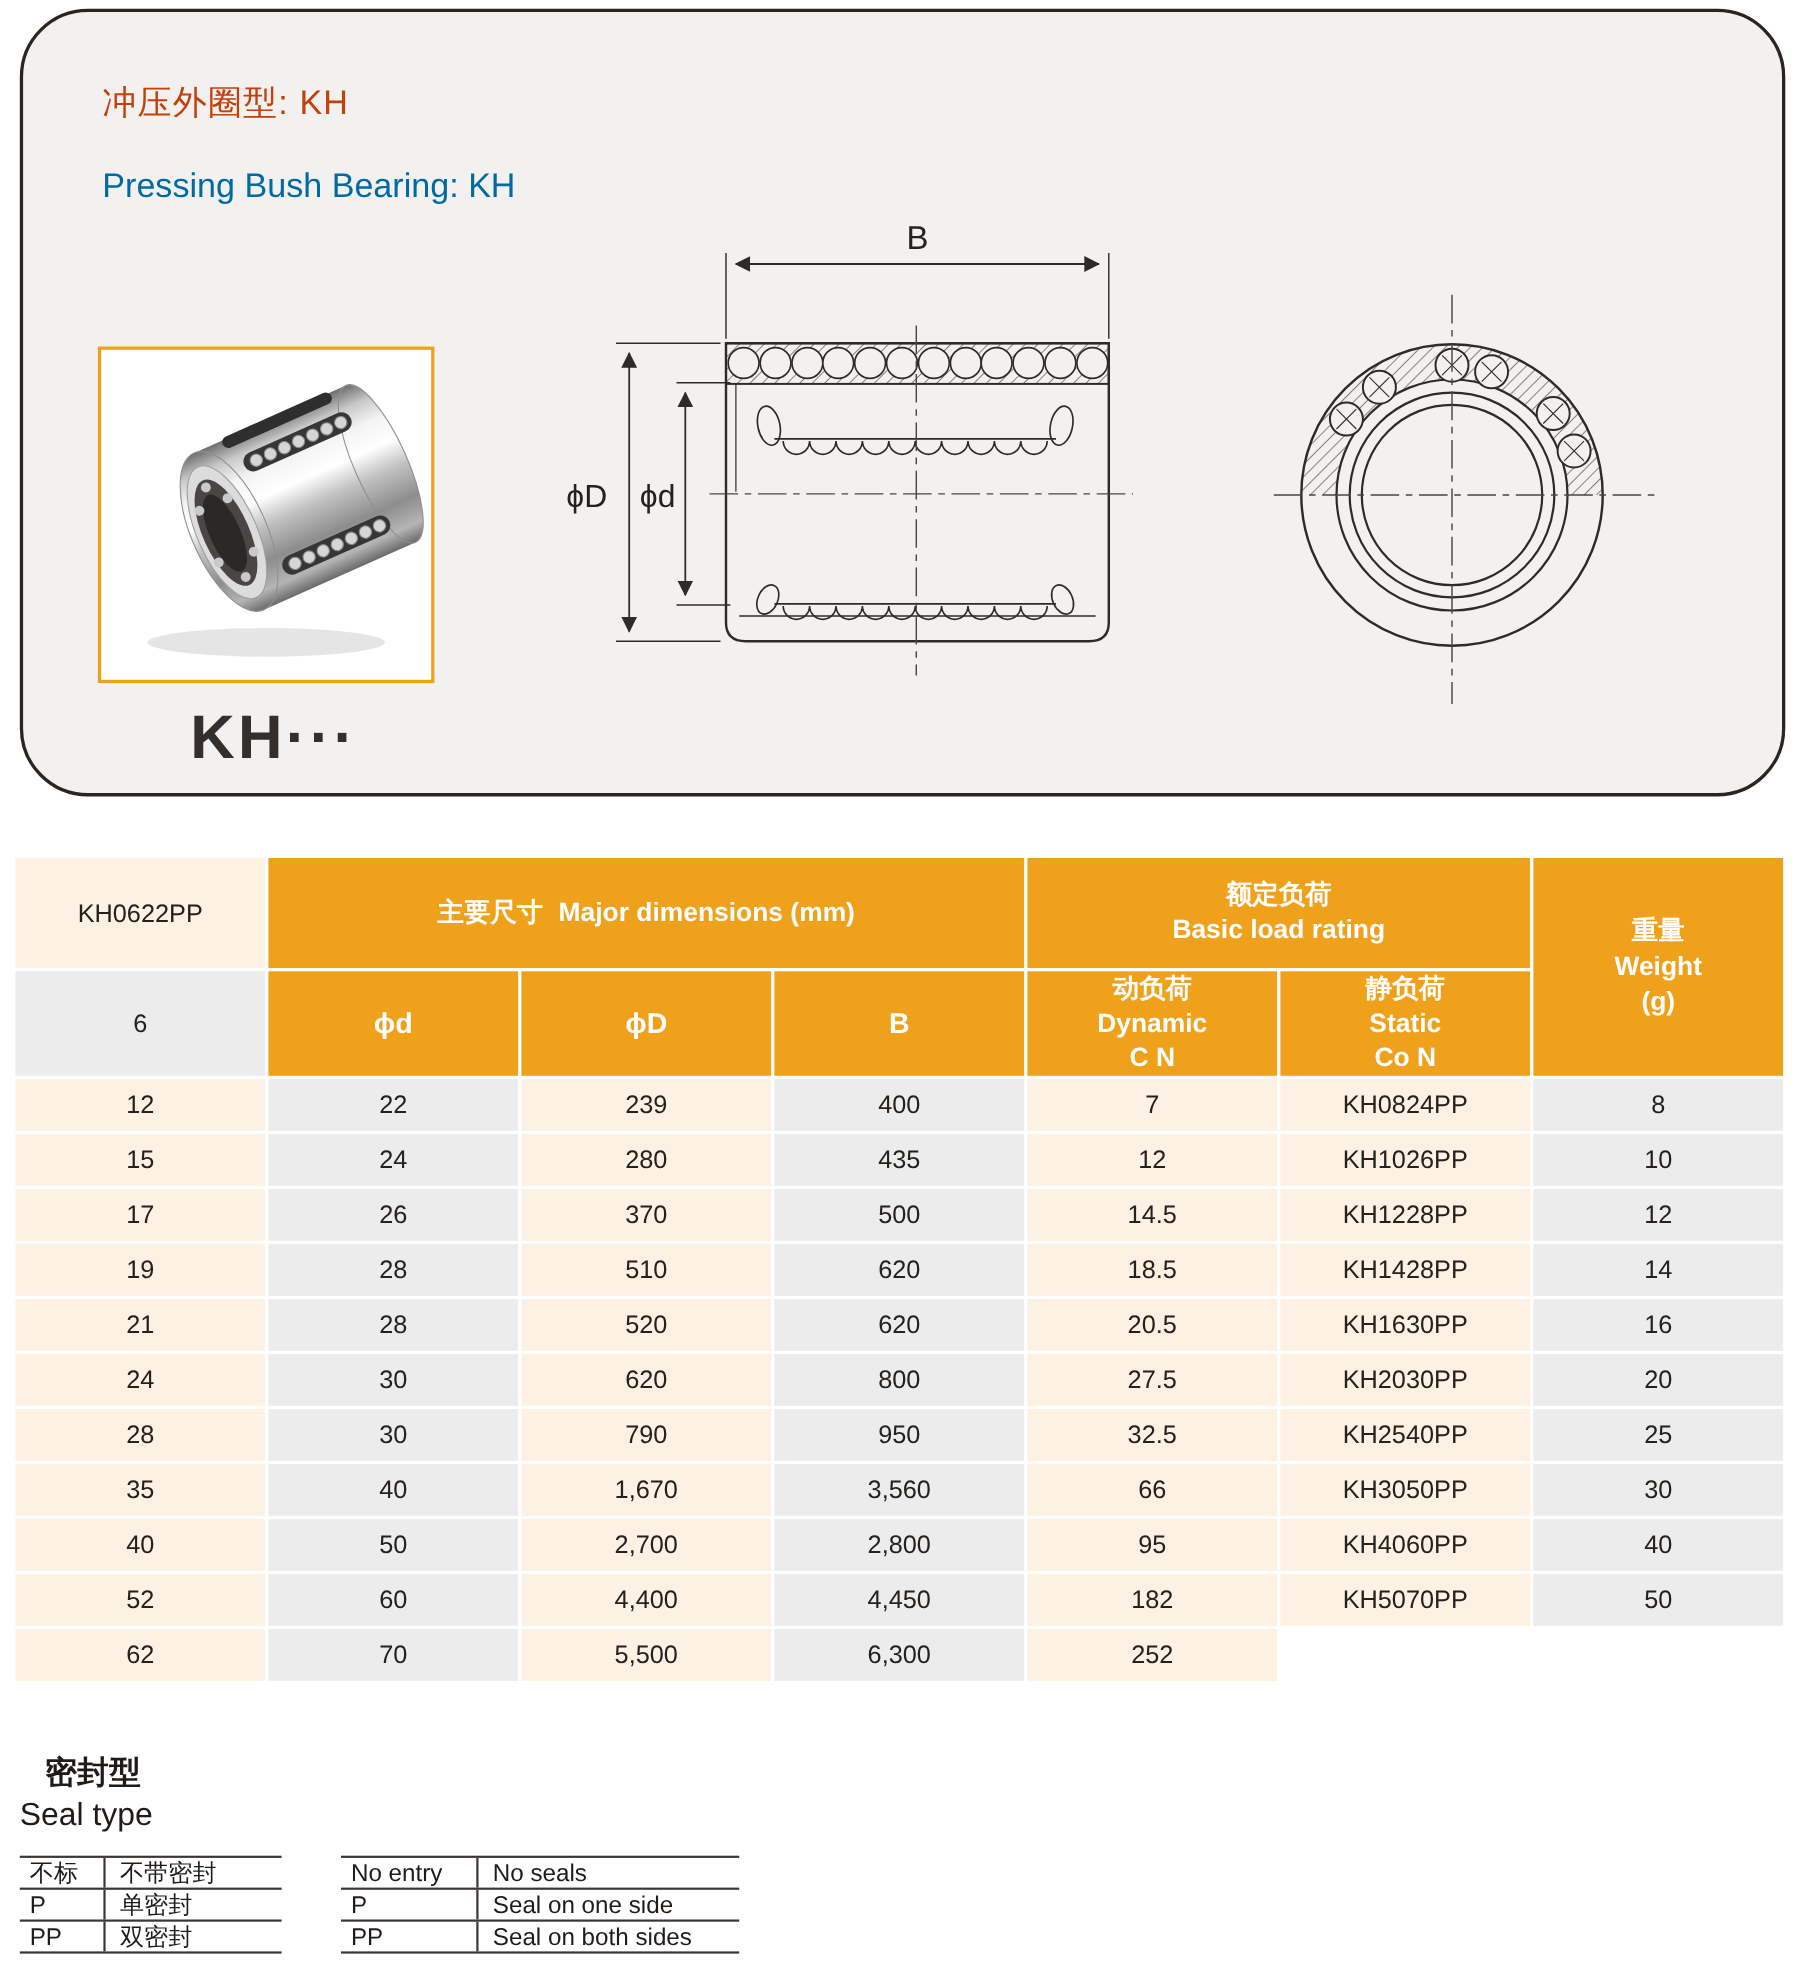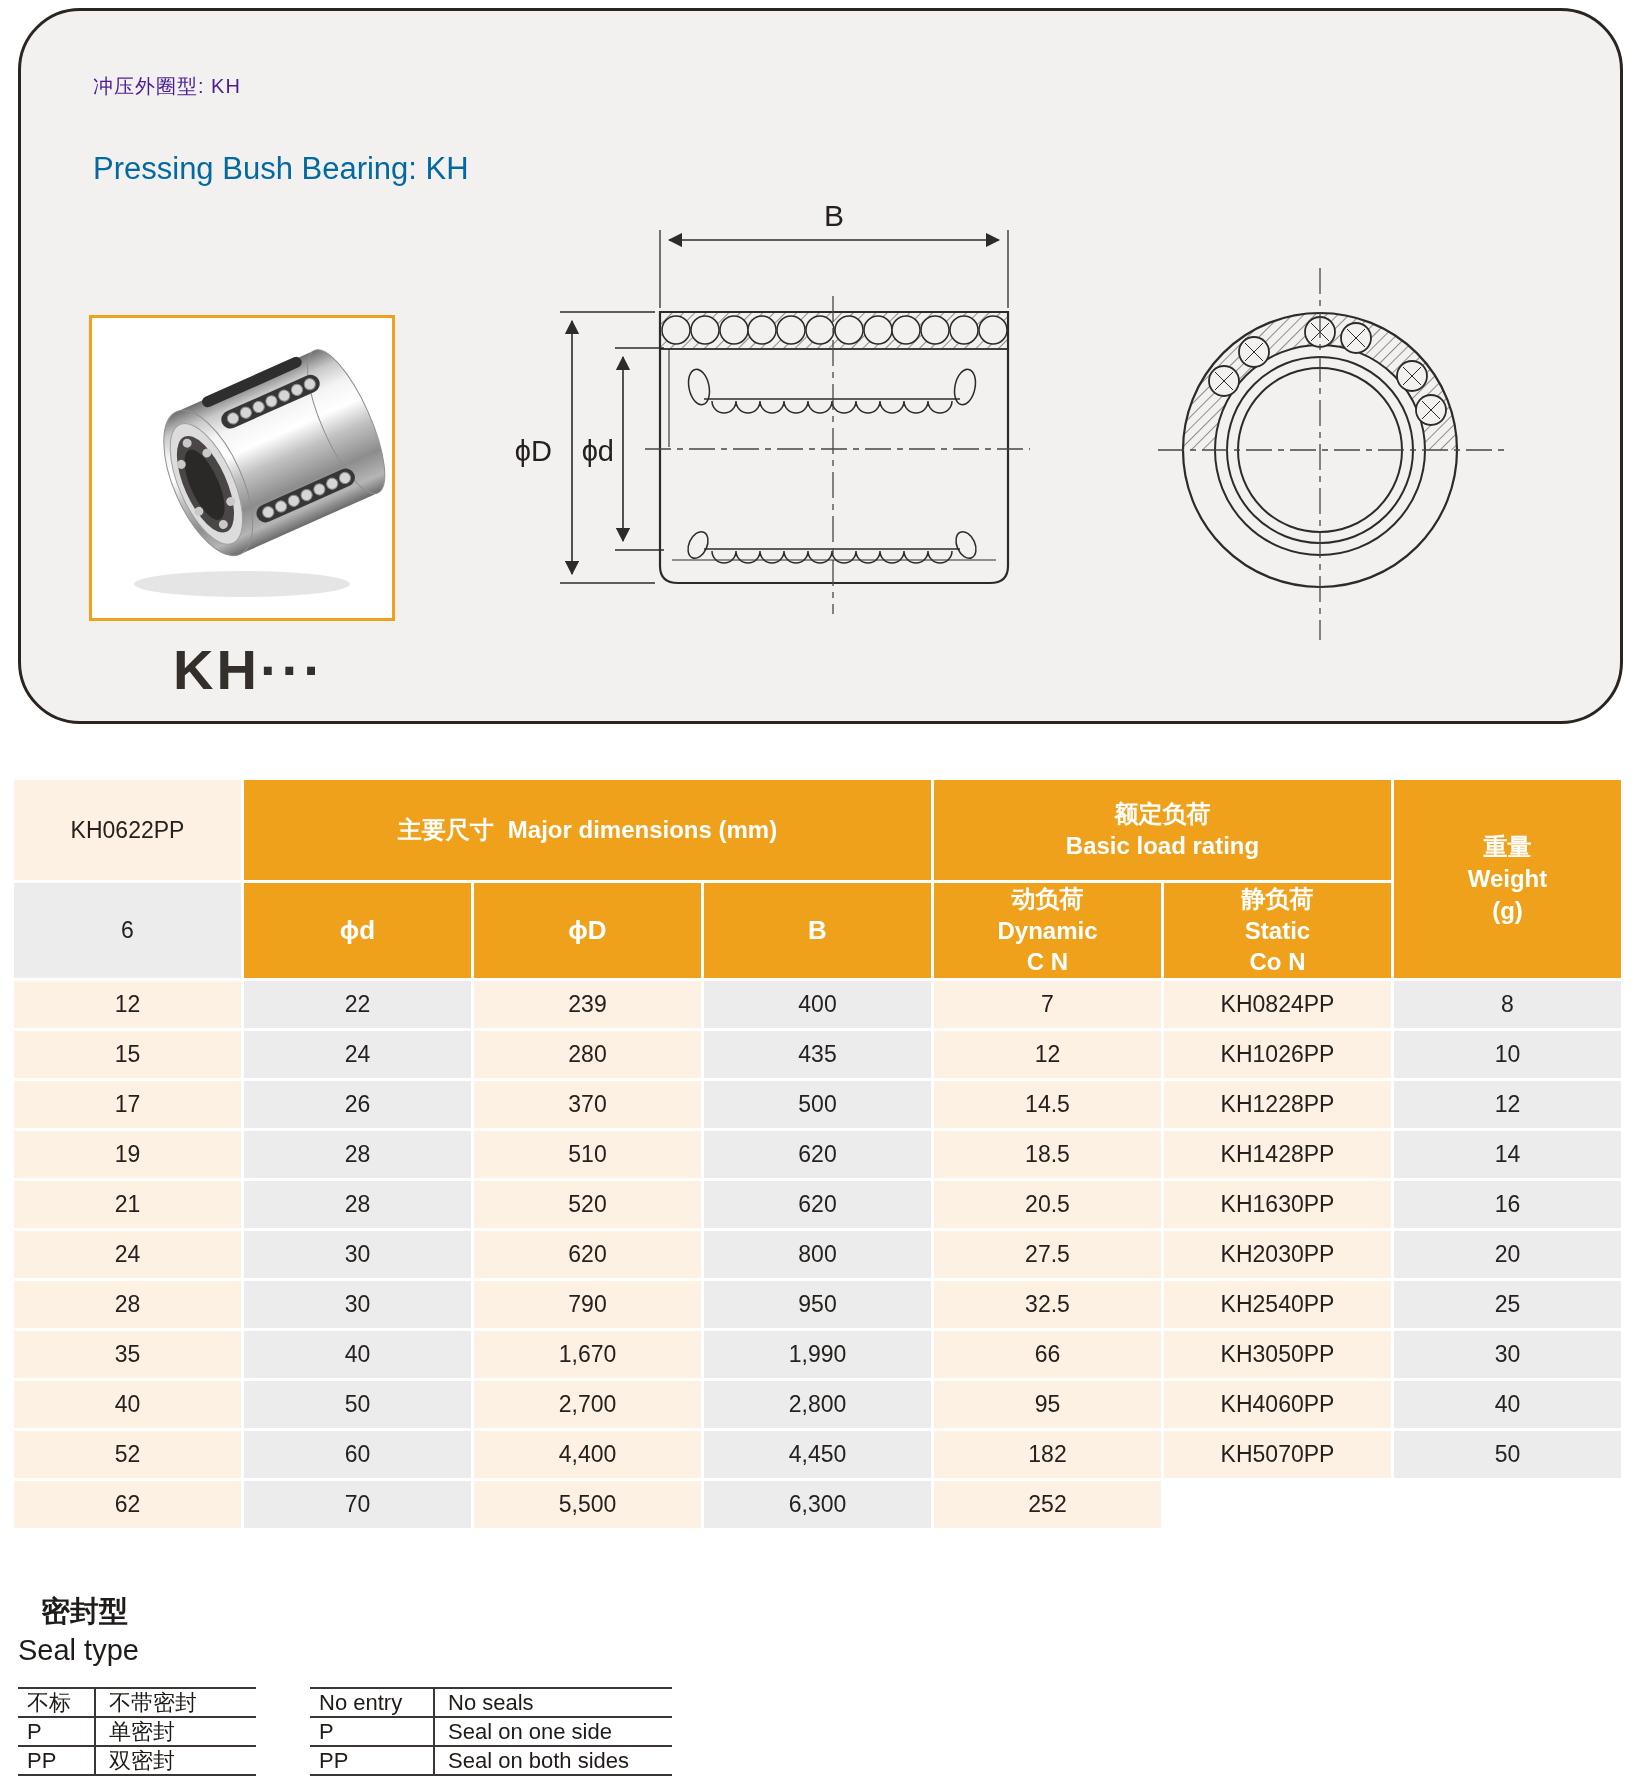--- a/index.html
+++ b/index.html
@@ -2,21 +2,21 @@
 <html><head>
 <meta charset="utf-8">
 <style>
   html,body{margin:0;padding:0;background:#ffffff;}
   .page{position:relative;width:1635px;height:1791px;background:#ffffff;
         font-family:"Liberation Sans",sans-serif;color:#262120;overflow:hidden;}
 
   
   .panel{position:absolute;left:18px;top:8px;width:1599px;height:710px;
          background:#F2F1EF;border:3px solid #2B2522;border-radius:62px;}
-  .title-zh{position:absolute;left:72px;top:62px;font-size:20px;letter-spacing:1px;color:#4c1d95;}
+  .title-zh{position:absolute;left:72px;top:62px;font-size:31px;letter-spacing:1px;color:#c2410c;}
   .title-en{position:absolute;left:72px;top:140px;font-size:31px;color:#0369a1;}
   .photo{position:absolute;left:68px;top:304px;width:300px;height:300px;
          background:#ffffff;border:3px solid #F0A11C;overflow:hidden;}
   .kh-label{position:absolute;left:152px;top:626px;font-size:56px;font-weight:bold;
             color:#352F2B;letter-spacing:3px;}
   .drawing{position:absolute;left:0;top:0;pointer-events:none;}
 
   
   .spec-table{position:absolute;left:14px;top:780px;width:1607px;
               display:grid;grid-template-columns:repeat(7,1fr);
@@ -305,21 +305,21 @@
       <div class="cell cream">28</div>
       <div class="cell gray">30</div>
       <div class="cell cream">790</div>
       <div class="cell gray">950</div>
       <div class="cell cream">32.5</div>
       <div class="cell cream">KH2540PP</div>
       <div class="cell gray">25</div>
       <div class="cell cream">35</div>
       <div class="cell gray">40</div>
       <div class="cell cream">1,670</div>
-      <div class="cell gray">1,990</div>
+      <div class="cell gray">3,560</div>
       <div class="cell cream">66</div>
       <div class="cell cream">KH3050PP</div>
       <div class="cell gray">30</div>
       <div class="cell cream">40</div>
       <div class="cell gray">50</div>
       <div class="cell cream">2,700</div>
       <div class="cell gray">2,800</div>
       <div class="cell cream">95</div>
       <div class="cell cream">KH4060PP</div>
       <div class="cell gray">40</div>

